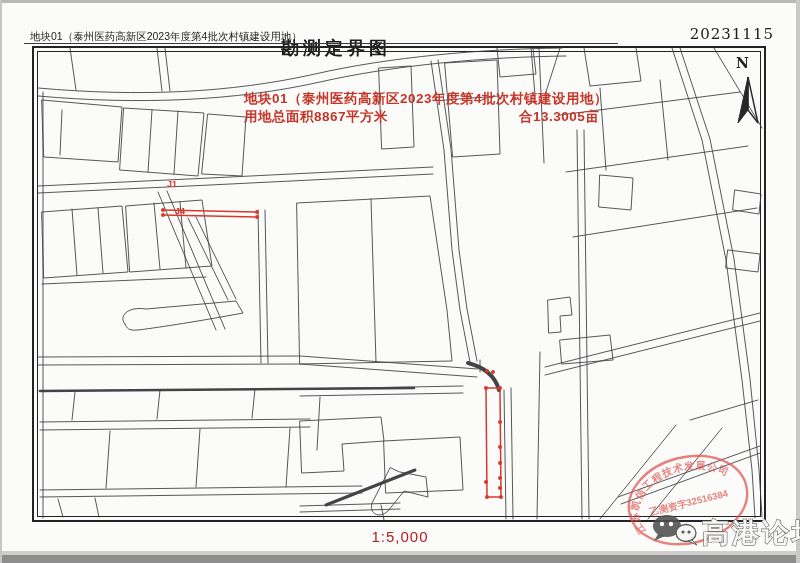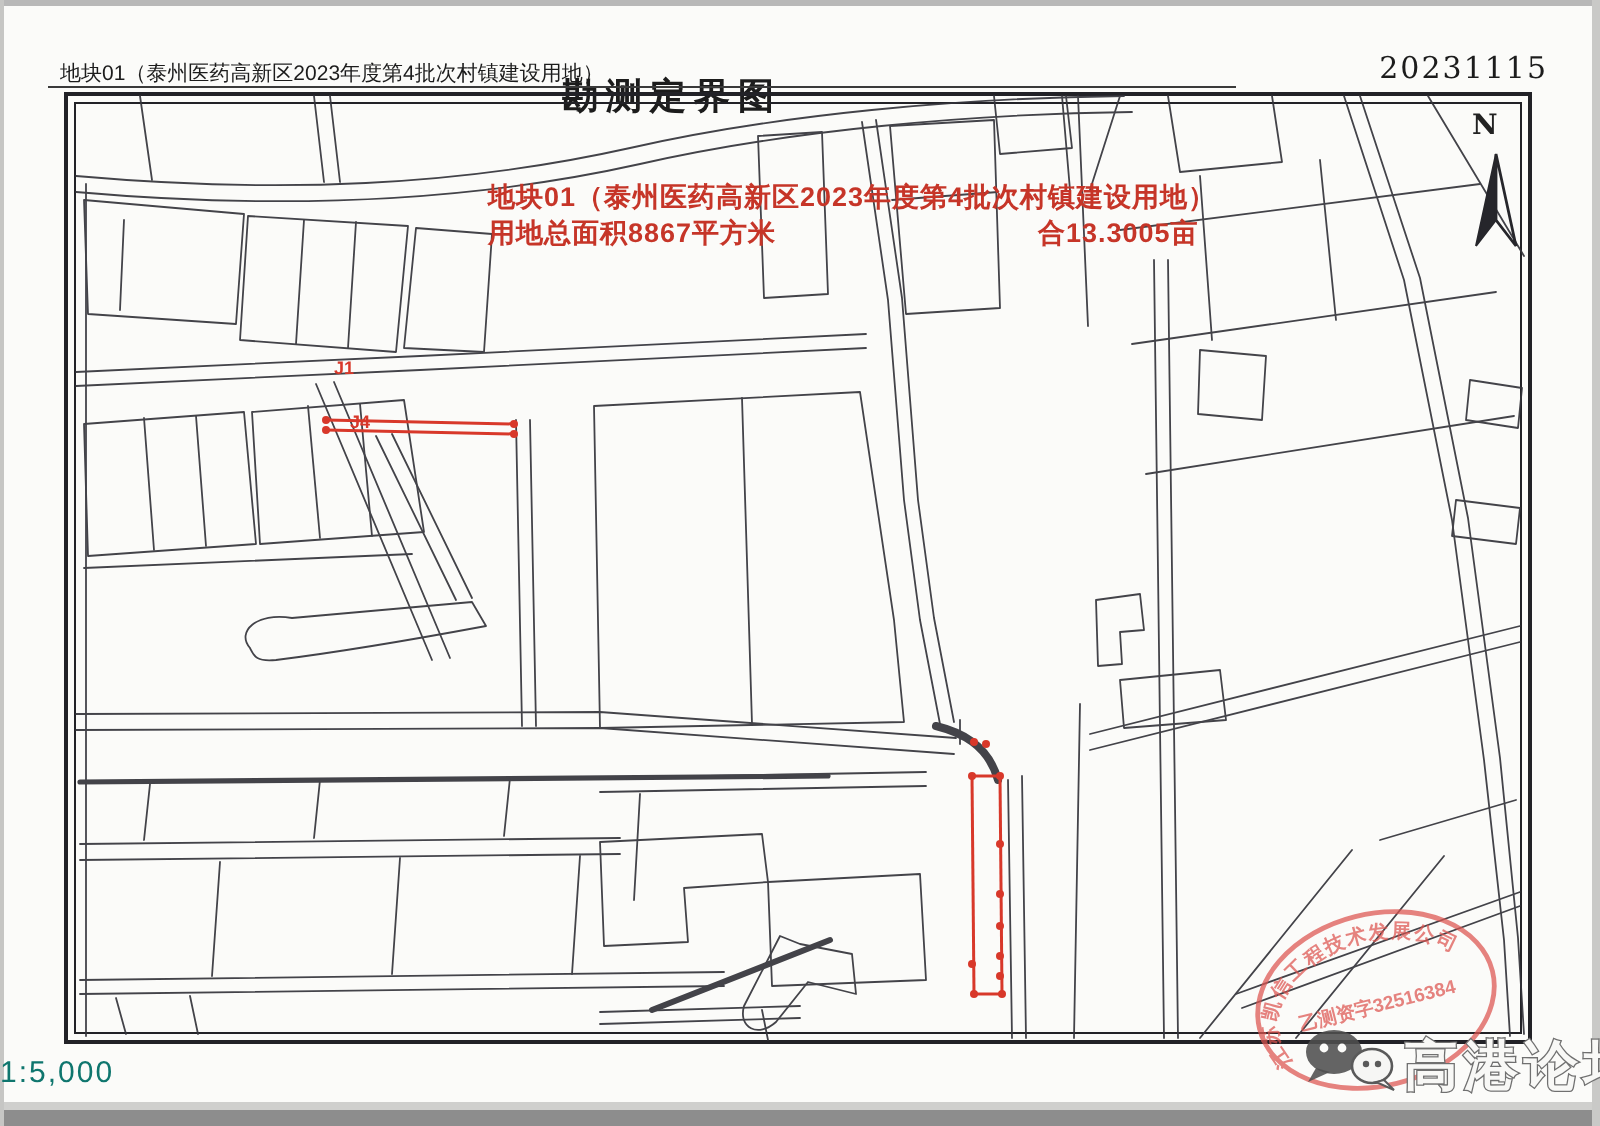--- a/index.html
+++ b/index.html
@@ -33,22 +33,22 @@
   .annotation{position:absolute;z-index:2;color:#c63528;font-weight:bold;font-size:13.5px;letter-spacing:0.5px;white-space:nowrap;}
   .ann1{left:244px;top:90px;}
   .ann2a{left:244px;top:108px;}
   .ann2b{left:519px;top:108px;}
 
   .jlabel{position:absolute;z-index:2;color:#d8382a;font-size:9px;font-weight:bold;}
   .j1{left:167px;top:179px;}
   .j4{left:163px;top:206px;margin-left:12px;}
 
   .scale-label{
-    position:absolute;left:0;top:528px;width:800px;text-align:left;z-index:2;
-    font-size:15px;color:#0f766e;letter-spacing:1px;
+    position:absolute;left:0;top:528px;width:800px;text-align:center;z-index:2;
+    font-size:15px;color:#b91c1c;letter-spacing:1px;
   }
   .north-label{
     position:absolute;left:736px;top:55px;z-index:2;
     font-family:"DejaVu Serif",serif;font-weight:bold;font-size:14px;color:#222;
   }
 </style>
 </head>
 <body>
 
 <div class="page">

